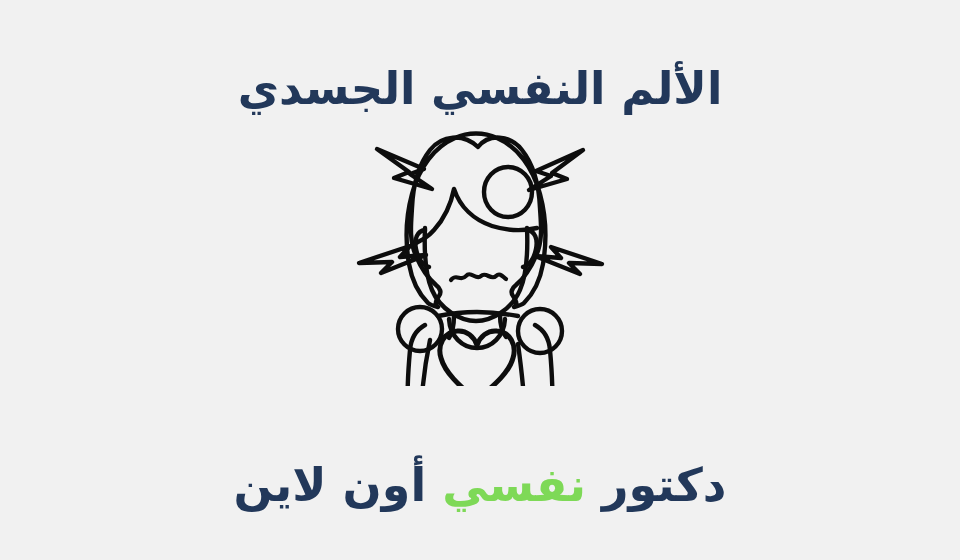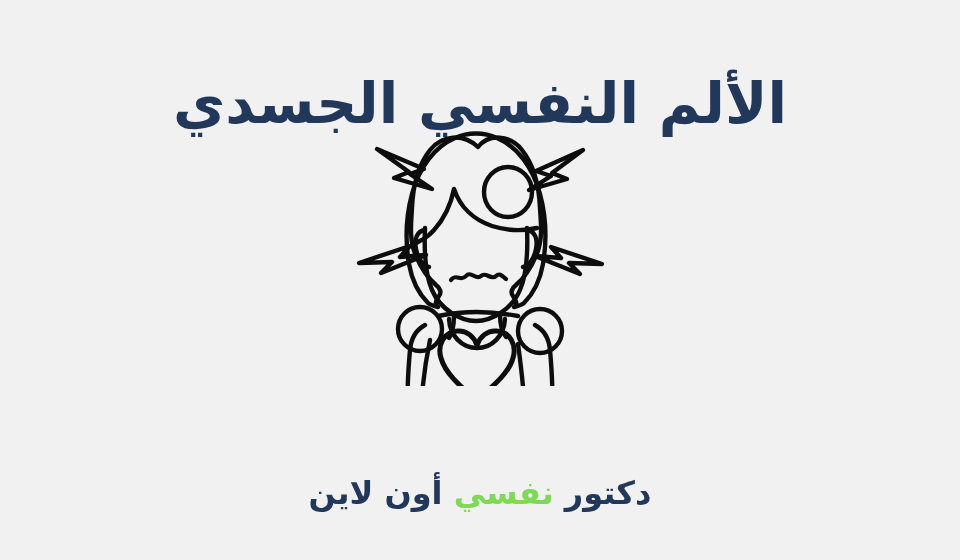--- a/index.html
+++ b/index.html
@@ -31,21 +31,21 @@
     width: 100%;
     text-align: center;
     margin-top: 34px;
     height: 70px;
   }
   .title {
     display: inline-block;
     direction: rtl;
     unicode-bidi: isolate;
     font-family: "DejaVu Sans", "Liberation Sans", sans-serif;
-    font-size: 57px;
+    font-size: 45px;
     line-height: 1.1;
     font-weight: 700;
     color: #22385a;
     letter-spacing: 0px;
     white-space: nowrap;
   }
 
   
   .art-wrap {
     margin-top: 20px;
@@ -67,21 +67,21 @@
     left: 0;
     right: 0;
     bottom: 48px;
     text-align: center;
   }
   .tagline {
     display: inline-block;
     direction: rtl;
     unicode-bidi: isolate;
     font-family: "DejaVu Sans", "Liberation Sans", sans-serif;
-    font-size: 32px;
+    font-size: 46px;
     line-height: 1.12;
     font-weight: 700;
     color: #22385a;
     white-space: nowrap;
   }
   .tagline .seg { display: inline; }
   .tagline .accent { color: #7ed957; }
 </style>
 </head>
 <body style="background: rgb(241, 241, 241);">

